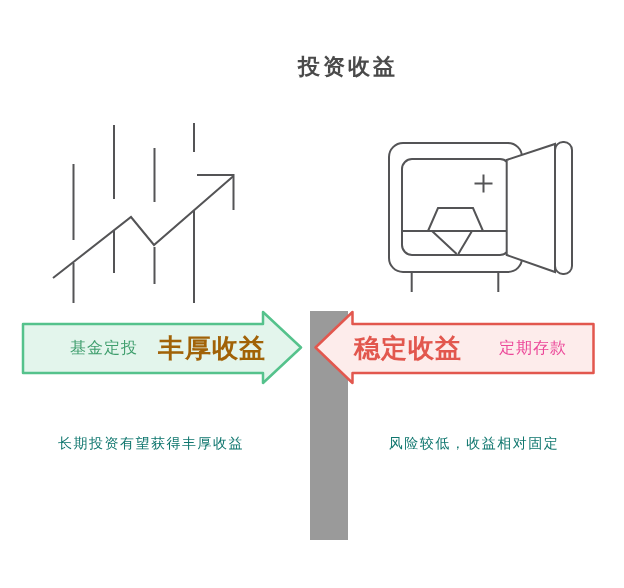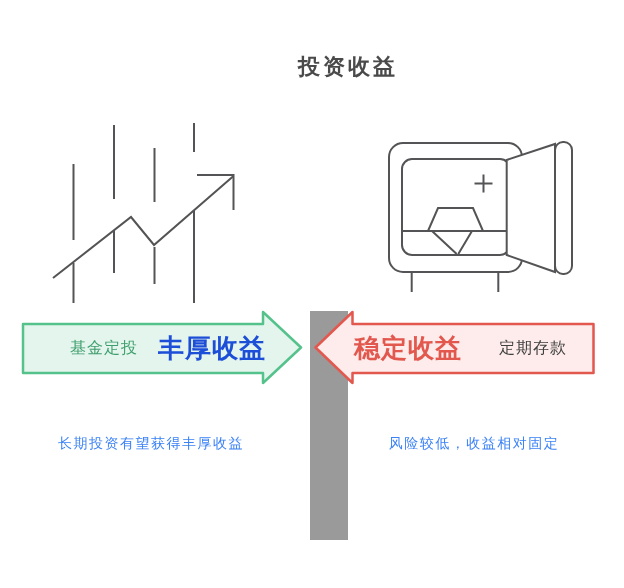--- a/index.html
+++ b/index.html
@@ -18,26 +18,26 @@
     left:310px;top:311px;width:2px;height:229px;background:#9a9a9a;
   }
   .arrow-wrap{position:absolute;width:290px;height:78px;}
   #green-arrow-wrap{left:20px;top:309px;width:285px;}
   #red-arrow-wrap{left:310px;top:309px;width:290px;}
   .arrow-wrap svg{position:absolute;left:0;top:0;}
   .arrow-label{position:absolute;text-align:center;white-space:nowrap;}
   .lbl-small{font-size:16px;height:18px;line-height:18px;top:30px;letter-spacing:1px;text-align:right;}
   .lbl-big{font-size:26px;font-weight:bold;height:30px;line-height:30px;top:24px;letter-spacing:1px;}
   #green-small{left:38px;width:80px;color:#3f9e6d;}
-  #green-big{left:138px;width:107px;color:#1d4ed8;}
+  #green-big{left:138px;width:107px;color:#a16207;}
   #red-big{left:43px;width:110px;color:#e2574e;}
-  #red-small{left:176px;width:81px;color:#404040;}
+  #red-small{left:176px;width:81px;color:#ec4899;}
   .caption{
     position:absolute;top:435px;width:222px;text-align:center;
-    font-size:14px;color:#3b82f6;letter-spacing:1.5px;white-space:nowrap;
+    font-size:14px;color:#0f766e;letter-spacing:1.5px;white-space:nowrap;
   }
   #left-caption{left:40px;}
   #right-caption{left:363px;}
   .line-art{stroke:#545456;stroke-width:2;fill:none;}
 </style>
 </head>
 <body>
 
 <div class="abs" id="page-title">投资收益</div>
 

